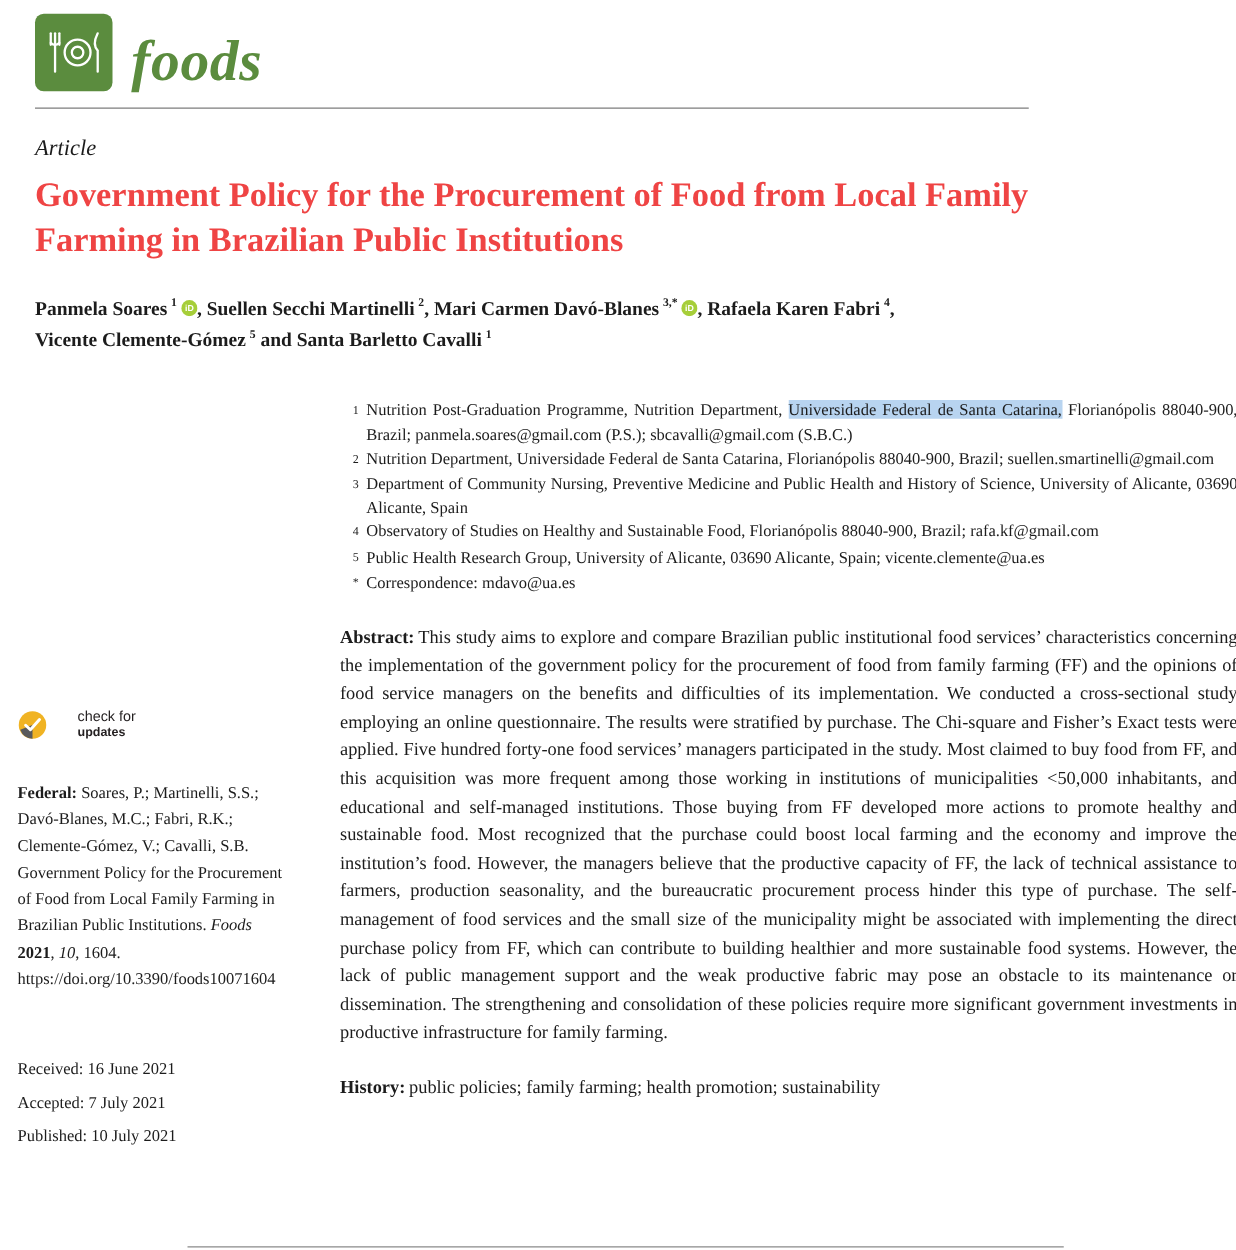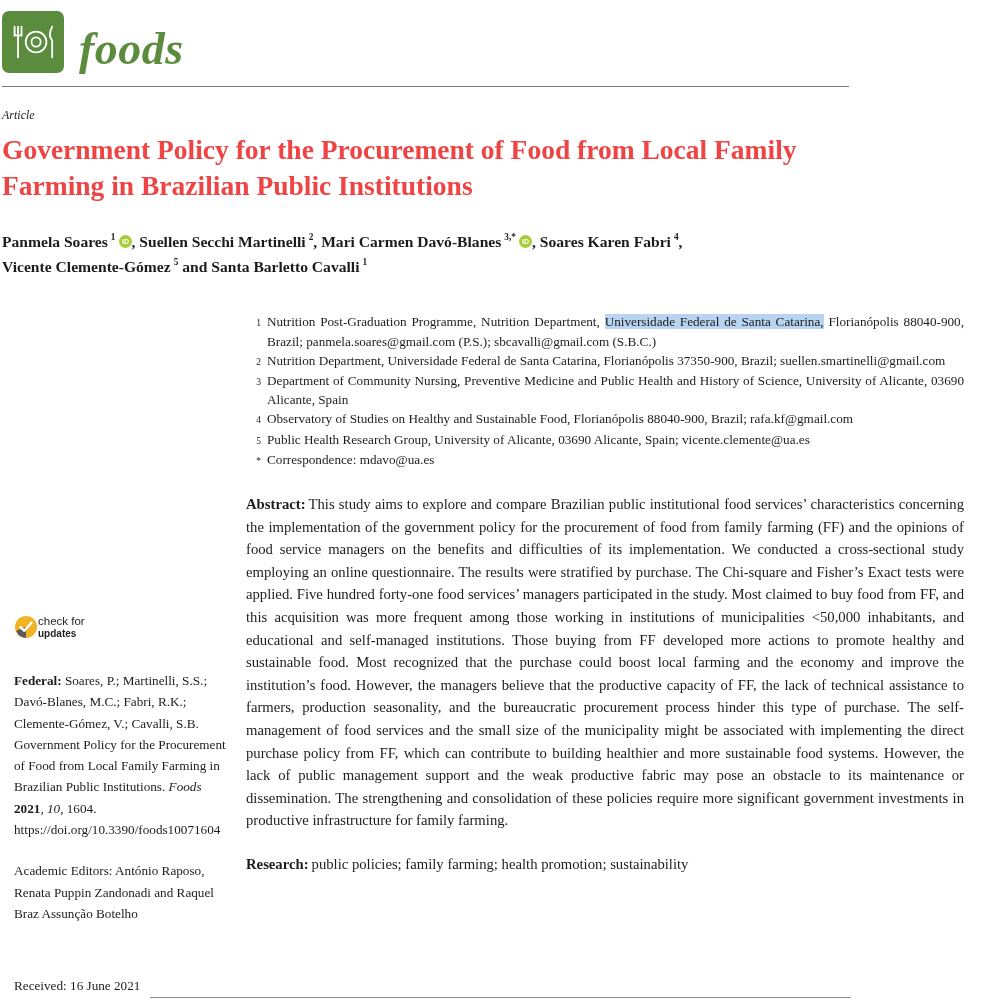--- a/index.html
+++ b/index.html
@@ -9,53 +9,53 @@
     --ymark:#f0b323;
     --orcid:#a6ce39;
     --ink:#1c1c1c;
   }
   *{margin:0;padding:0;box-sizing:border-box;}
   html,body{background:#ffffff;}
   body{
     width:989px;height:1000px;overflow:hidden;position:relative;
     font-family:"Liberation Serif","DejaVu Serif",serif;color:var(--ink);
   }
-  .page{position:relative;width:851px;height:1000px;padding:0 2px;}
+  .page{position:relative;width:851px;height:1000px;padding:0 28px;}
 
   
   .header{display:flex;justify-content:space-between;align-items:flex-start;padding-top:11px;}
   .brand{display:flex;align-items:flex-end;gap:15px;}
   .logo-box{width:62px;height:62px;background:var(--green);border-radius:7px;display:flex;align-items:center;justify-content:center;}
   .journal-name{font-style:italic;font-weight:bold;font-size:46px;line-height:1;color:var(--green);padding-bottom:1px;letter-spacing:.5px;}
   .mdpi{margin-top:3px;}
   .head-rule{border:none;border-top:1.6px solid #7d7d7d;margin-top:13px;}
 
   
-  .article-type{margin-top:21px;font-style:italic;font-size:12px;}
+  .article-type{margin-top:21px;font-style:italic;font-size:18px;}
   .title{margin-top:9px;font-size:27.5px;font-weight:bold;line-height:1.32;max-width:884px;color:#ef4444;}
   .authors{margin-top:25px;font-weight:bold;font-size:15.6px;line-height:1.6;max-width:930px;}
   .authors sup{font-size:.60em;vertical-align:super;line-height:0;margin-left:3px;}
   .orcid{display:inline-block;width:13px;height:13px;margin-left:3px;vertical-align:-1px;}
 
   
   .aff-block{margin-left:244px;width:718px;margin-top:33px;}
   .aff-row{display:flex;font-size:13.2px;line-height:19.2px;text-align:justify;}
   .aff-marker{flex:0 0 15px;text-align:right;font-size:9.6px;padding-top:1px;margin-right:6px;line-height:19.2px;}
   .aff-text{flex:1;}
   .hl{background:var(--hl);}
 
   
   .abstract-col{margin-left:244px;width:718px;font-family:Liberation Serif, serif;}
   .abstract{margin-top:23px;font-size:14.7px;line-height:22.6px;text-align:justify;}
   .abstract .lead,.keywords .lead{font-weight:bold;margin-right:3px;}
   .keywords{margin-top:21px;font-size:14.7px;line-height:22.6px;}
 
   
   .sidebar{position:absolute;left:14px;top:568px;width:218px;font-size:13.2px;}
-  .crossmark{display:flex;align-items:center;gap:0;cursor:pointer;margin-top:47px;}
+  .crossmark{display:flex;align-items:center;gap:24px;cursor:pointer;}
   .crossmark-text{font-family:"Liberation Sans","DejaVu Sans",sans-serif;line-height:1.1;color:#231f20;}
   .cm-line1{font-size:11.5px;}
   .cm-line2{font-size:10px;font-weight:bold;}
   .cite{margin-top:31px;line-height:21.3px;overflow-wrap:break-word;}
   .cite .lbl{font-weight:bold;}
   .editors{margin-top:20px;line-height:21.3px;}
   .dates{margin-top:49px;line-height:26.6px;}
 
   
   .footer-rule{position:absolute;left:150px;right:0;bottom:2px;border-top:1.2px solid #8a8a8a;}
@@ -88,30 +88,30 @@
 
   <div class="article-type">Article</div>
   <h1 class="title">Government Policy for the Procurement of Food from Local Family Farming in Brazilian Public Institutions</h1>
 
   <div class="authors"><span><span>Panmela Soares</span><sup>1</sup><span class="orcid"><svg width="13" height="13" viewBox="0 0 13 13">
             <circle cx="6.5" cy="6.5" r="6.5" style="fill:var(--orcid)"></circle>
             <text x="6.5" y="9.2" text-anchor="middle" font-size="7" font-weight="bold" fill="#ffffff" font-family="Liberation Sans, sans-serif">iD</text>
           </svg></span><span>, </span></span><span><span>Suellen Secchi Martinelli</span><sup>2</sup><span>, </span></span><span><span>Mari Carmen Davó-Blanes</span><sup>3,*</sup><span class="orcid"><svg width="13" height="13" viewBox="0 0 13 13">
             <circle cx="6.5" cy="6.5" r="6.5" style="fill:var(--orcid)"></circle>
             <text x="6.5" y="9.2" text-anchor="middle" font-size="7" font-weight="bold" fill="#ffffff" font-family="Liberation Sans, sans-serif">iD</text>
-          </svg></span><span>, </span></span><span><span>Soares Karen Fabri</span><sup>4</sup><span>,</span></span><br><span><span>Vicente Clemente-Gómez</span><sup>5</sup><span> and </span></span><span><span>Santa Barletto Cavalli</span><sup>1</sup></span></div>
+          </svg></span><span>, </span></span><span><span>Rafaela Karen Fabri</span><sup>4</sup><span>,</span></span><br><span><span>Vicente Clemente-Gómez</span><sup>5</sup><span> and </span></span><span><span>Santa Barletto Cavalli</span><sup>1</sup></span></div>
 
   <div class="aff-block">
     <div class="aff-row">
       <span class="aff-marker">1</span>
       <div class="aff-text"><span>Nutrition Post-Graduation Programme, Nutrition Department, </span><span class="hl">Universidade Federal de Santa Catarina,</span><span> Florianópolis 88040-900, Brazil; panmela.soares@gmail.com (P.S.); sbcavalli@gmail.com (S.B.C.)</span></div>
     </div>
     <div class="aff-row">
       <span class="aff-marker">2</span>
-      <div class="aff-text"><span>Nutrition Department, Universidade Federal de Santa Catarina, Florianópolis 37350-900, Brazil; suellen.smartinelli@gmail.com</span></div>
+      <div class="aff-text"><span>Nutrition Department, Universidade Federal de Santa Catarina, Florianópolis 88040-900, Brazil; suellen.smartinelli@gmail.com</span></div>
     </div>
     <div class="aff-row">
       <span class="aff-marker">3</span>
       <div class="aff-text"><span>Department of Community Nursing, Preventive Medicine and Public Health and History of Science, University of Alicante, 03690 Alicante, Spain</span></div>
     </div>
     <div class="aff-row">
       <span class="aff-marker">4</span>
       <div class="aff-text"><span>Observatory of Studies on Healthy and Sustainable Food, Florianópolis 88040-900, Brazil; rafa.kf@gmail.com</span></div>
     </div>
     <div class="aff-row">
@@ -119,39 +119,38 @@
       <div class="aff-text"><span>Public Health Research Group, University of Alicante, 03690 Alicante, Spain; vicente.clemente@ua.es</span></div>
     </div>
     <div class="aff-row">
       <span class="aff-marker">*</span>
       <div class="aff-text"><span>Correspondence: mdavo@ua.es</span></div>
     </div>
   </div>
 
   <div class="abstract-col">
     <p class="abstract"><b class="lead">Abstract:</b><span>This study aims to explore and compare Brazilian public institutional food services’ characteristics concerning the implementation of the government policy for the procurement of food from family farming (FF) and the opinions of food service managers on the benefits and difficulties of its implementation. We conducted a cross-sectional study employing an online questionnaire. The results were stratified by purchase. The Chi-square and Fisher’s Exact tests were applied. Five hundred forty-one food services’ managers participated in the study. Most claimed to buy food from FF, and this acquisition was more frequent among those working in institutions of municipalities &lt;50,000 inhabitants, and educational and self-managed institutions. Those buying from FF developed more actions to promote healthy and sustainable food. Most recognized that the purchase could boost local farming and the economy and improve the institution’s food. However, the managers believe that the productive capacity of FF, the lack of technical assistance to farmers, production seasonality, and the bureaucratic procurement process hinder this type of purchase. The self-management of food services and the small size of the municipality might be associated with implementing the direct purchase policy from FF, which can contribute to building healthier and more sustainable food systems. However, the lack of public management support and the weak productive fabric may pose an obstacle to its maintenance or dissemination. The strengthening and consolidation of these policies require more significant government investments in productive infrastructure for family farming.</span></p>
-    <p class="keywords"><b class="lead">Research:</b><span>public policies; family farming; health promotion; sustainability</span></p>
+    <p class="keywords"><b class="lead">History:</b><span>public policies; family farming; health promotion; sustainability</span></p>
   </div>
 
   <aside class="sidebar">
     <div class="crossmark">
       <svg width="24" height="24" viewBox="0 0 24 24">
         <circle cx="12" cy="12" r="11" style="fill:var(--ymark)"></circle>
         <path d="M12 12 L12 23 A11 11 0 0 1 2.2 15.8 Z" fill="#595a5c"></path>
         <polyline points="6.5,12.2 10.3,15.8 17.6,7.6" fill="none" stroke="#ffffff" stroke-width="2.4" stroke-linecap="round" stroke-linejoin="round"></polyline>
       </svg>
       <div class="crossmark-text">
         <div class="cm-line1">check for</div>
         <div class="cm-line2">updates</div>
       </div>
     </div>
 
     <p class="cite"><span class="lbl">Federal:</span><span> Soares, P.; Martinelli, S.S.; Davó-Blanes, M.C.; Fabri, R.K.; Clemente-Gómez, V.; Cavalli, S.B. Government Policy for the Procurement of Food from Local Family Farming in Brazilian Public Institutions. </span><i>Foods </i><b>2021</b><span>, </span><i>10</i><span>, 1604. https://doi.org/10.3390/foods10071604</span></p>
 
-    <p class="editors"><span>Academic Editors:</span><span> António Raposo, Renata Puppin Zandonadi and Raquel Braz Assunção Botelho</span></p>
 
     <div class="dates">
       <div><span>Received:</span><span> 16 June 2021</span></div>
       <div><span>Accepted:</span><span> 7 July 2021</span></div>
       <div><span>Published:</span><span> 10 July 2021</span></div>
     </div>
   </aside>
 
   <div class="footer-rule"></div>
 </div>

